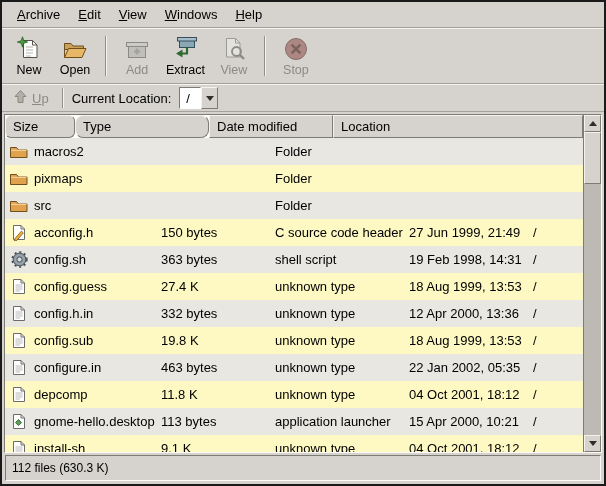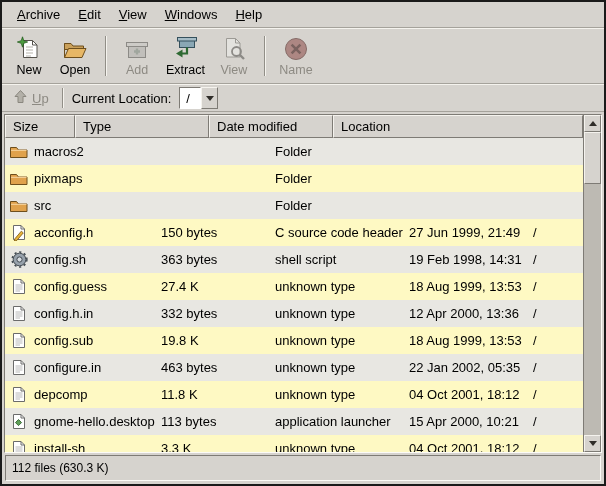--- a/index.html
+++ b/index.html
@@ -44,22 +44,22 @@
   .arr-up{width:0;height:0;border-left:4px solid transparent;border-right:4px solid transparent;border-bottom:5px solid #2f2d29;}
   
   .table{flex:1;margin:2px 2px 0 2px;border:1px solid;border-color:var(--bevel-dark) #fcfbf7 #fcfbf7 var(--bevel-dark);
     background:#fff;display:flex;flex-direction:row;overflow:hidden;}
   .table-main{flex:1;display:flex;flex-direction:column;overflow:hidden;}
   .header-row{display:flex;height:23px;flex:none;}
   .hcell{background:var(--win-bg);border-top:1px solid var(--bevel-light);border-left:1px solid var(--bevel-light);
     border-right:1px solid var(--bevel-dark);border-bottom:1px solid var(--bevel-dark);
     display:flex;align-items:center;padding:0 7px;white-space:nowrap;overflow:hidden;}
   .h-name{width:150px;}
-  .h-size{width:70px;}
-  .h-type{width:134px;}
+  .h-size{width:70px;border-radius:6px;}
+  .h-type{width:134px;border-radius:8px;}
   .h-date{width:124px;}
   .h-loc{flex:1;}
   .sort-arrow{margin-left:auto;width:0;height:0;border-left:4px solid transparent;border-right:4px solid transparent;border-top:5px solid #2f2d29;}
   .body-rows{flex:1;background:#fef9c3;overflow:hidden;}
   .row{height:27px;display:flex;align-items:center;}
   .row.alt{background:var(--row-alt);}
   .cell{padding:0 6px;white-space:nowrap;overflow:hidden;}
   .c-name{width:150px;display:flex;align-items:center;gap:4px;padding:0 4px 0 3px;}
   .row-icon{width:22px;flex:none;display:flex;justify-content:center;align-items:center;}
   .c-size{width:70px;}
@@ -149,21 +149,21 @@
         <span class="tb-label">View</span>
       </div>
       <div class="tb-sep"></div>
       <div class="tb-btn disabled">
         <span class="tb-icon">
           <svg width="26" height="26" viewBox="0 0 26 26" opacity="0.85">
             <circle cx="13" cy="13" r="10.5" fill="#bd544c" stroke="#702a24"></circle>
             <path d="M8.6 8.6 l8.8 8.8 M17.4 8.6 l-8.8 8.8" stroke="#5e1d18" stroke-width="2.6"></path>
           </svg>
         </span>
-        <span class="tb-label">Name</span>
+        <span class="tb-label">Stop</span>
       </div>
     </div>
 
   <div class="locbar">
     <div class="up-btn">
       <span>
         <svg width="15" height="15" viewBox="0 0 15 15">
             <path d="M7.5 1.5 l5.5 6 h-3 v6 h-5 v-6 h-3 z" fill="#b3b0a8" stroke="#8a877f"></path>
           </svg>
       </span>
@@ -365,21 +365,21 @@
             <div class="cell c-name">
               <span class="row-icon">
                 <svg width="14" height="17" viewBox="0 0 14 17">
                   <path d="M1.5 1.5 h7.5 l3.5 3.5 v10.5 h-11 z" fill="#ffffff" stroke="#6b6b6b"></path>
                   <path d="M9 1.5 v3.5 h3.5" fill="none" stroke="#6b6b6b"></path>
                   <path d="M3.5 7 h7 M3.5 9 h7 M3.5 11 h7 M3.5 13 h4.5" stroke="#b9b9b9"></path>
                 </svg>
               </span>
               <span>install-sh</span>
             </div>
-            <div class="cell c-size">3.3 K</div>
+            <div class="cell c-size">9.1 K</div>
             <div class="cell c-type">unknown type</div>
             <div class="cell c-date">04 Oct 2001, 18:12</div>
             <div class="cell c-loc">/</div>
           </div>
         </div>
     </div>
     <div class="scrollbar">
       <div class="sb-btn">
           <span class="arr-up"></span>
         </div>

